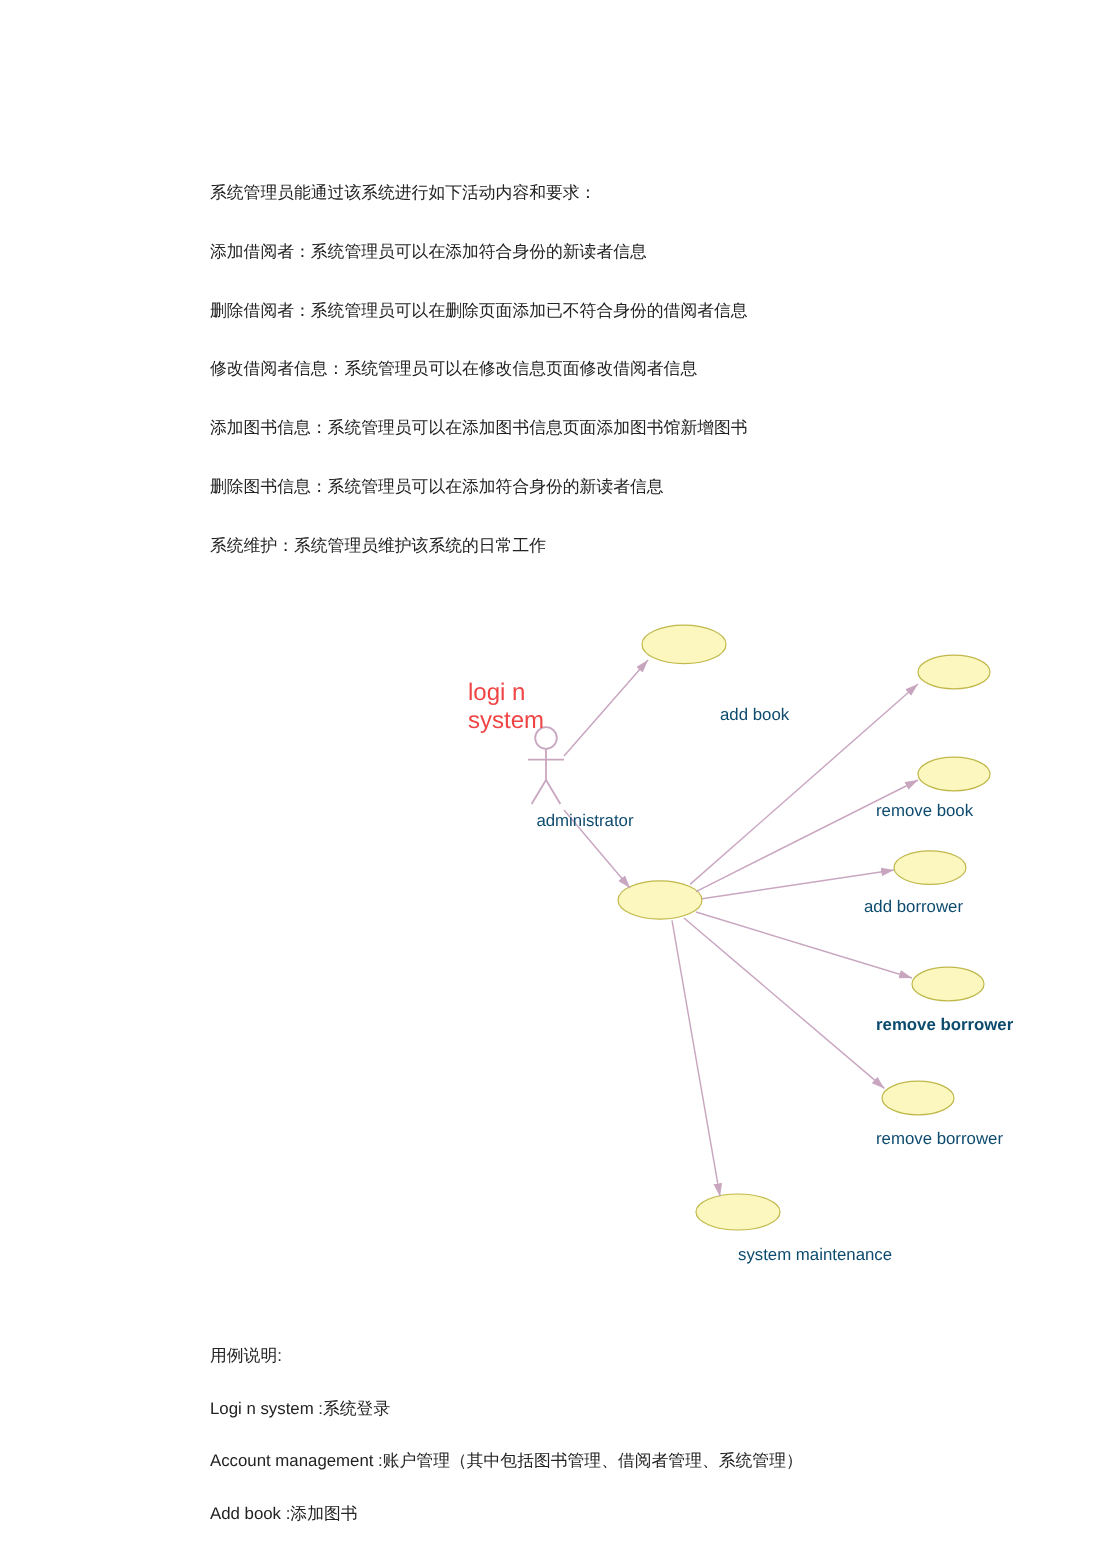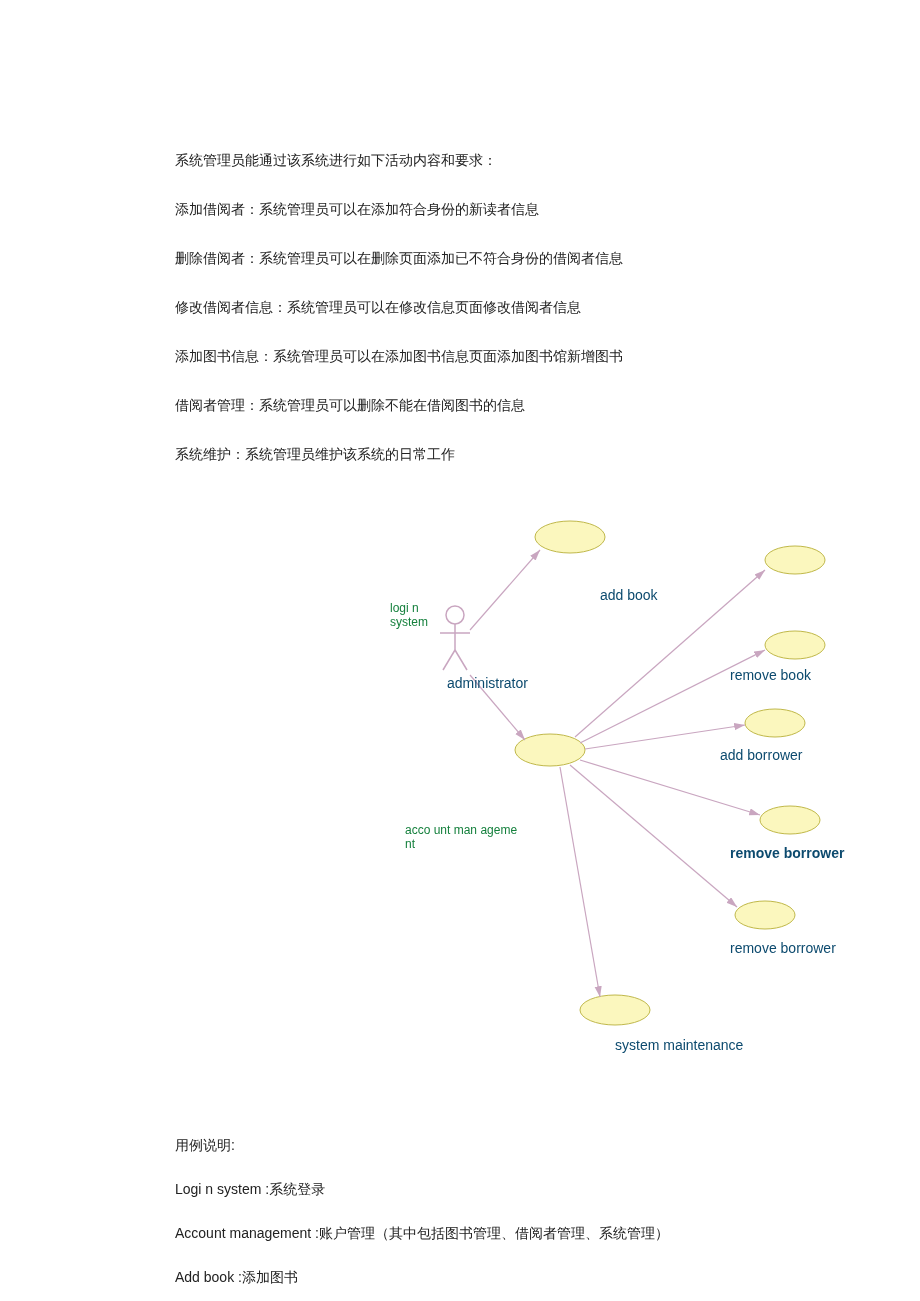--- a/index.html
+++ b/index.html
@@ -26,48 +26,47 @@
     height: 590px;
   }
   .label {
     position: absolute;
     font-size: 14px;
     color: #0c4a6e;
     white-space: nowrap;
   }
   .label-wrap {
     position: absolute;
-    font-size: 12px;
-    color: #15803d;
+    font-size: 20px;
+    color: #ef4444;
     width: 150px;
     line-height: 1.2;
-    margin-top: 36px;
   }
   svg {
     position: absolute;
     top: 0;
     left: 0;
   }
   .bottom-block {
-    margin-top: 32px;
+    margin-top: 16px;
   }
   .kv {
     margin-bottom: 26px;
   }
 </style>
 </head>
 <body>
 
 <div class="content">
   <div class="para">系统管理员能通过该系统进行如下活动内容和要求：</div>
   <div class="para">添加借阅者：系统管理员可以在添加符合身份的新读者信息</div>
   <div class="para">删除借阅者：系统管理员可以在删除页面添加已不符合身份的借阅者信息</div>
   <div class="para">修改借阅者信息：系统管理员可以在修改信息页面修改借阅者信息</div>
   <div class="para">添加图书信息：系统管理员可以在添加图书信息页面添加图书馆新增图书</div>
-  <div class="para">借阅者管理：系统管理员可以删除不能在借阅图书的信息</div>
+  <div class="para">删除图书信息：系统管理员可以在添加符合身份的新读者信息</div>
   <div class="para">系统维护：系统管理员维护该系统的日常工作</div>
 
   <div class="diagram-area">
     <svg width="700" height="590">
       <defs>
         <marker id="arrow" markerWidth="10" markerHeight="10" refX="9" refY="3" orient="auto" markerUnits="strokeWidth">
           <path d="M0,0 L0,6 L9,3 z" fill="#c9a6c0"></path>
         </marker>
       </defs>
 
@@ -110,21 +109,20 @@
       <line x1="395" y1="250" x2="562" y2="392" stroke="#c9a6c0" stroke-width="1.2" marker-end="url(#arrow)"></line>
 
       <line x1="385" y1="252" x2="425" y2="482" stroke="#c9a6c0" stroke-width="1.2" marker-end="url(#arrow)"></line>
     </svg>
 
     <div class="label-wrap" style="left:215px; top:50px; width:60px;">logi n<br>system</div>
     <div class="label" style="left:425px; top:72px;">add book</div>
     <div class="label" style="left:230px; top:160px;margin-left:42px;">administrator</div>
     <div class="label" style="left:555px; top:152px;">remove book</div>
     <div class="label" style="left:545px; top:232px;">add borrower</div>
-    <div class="label-wrap" style="left:230px; top:272px; width:155px;">acco unt man ageme<br>nt</div>
     <div class="label" style="left:555px; top:330px;font-weight:bold;">remove borrower</div>
     <div class="label" style="left:555px; top:425px;">remove borrower</div>
     <div class="label" style="left:440px; top:522px;">system maintenance</div>
   </div>
 
   <div class="bottom-block">
     <div class="kv">用例说明:</div>
     <div class="kv">Logi n system :系统登录</div>
     <div class="kv">Account management :账户管理（其中包括图书管理、借阅者管理、系统管理）</div>
     <div class="kv">Add book :添加图书</div>

